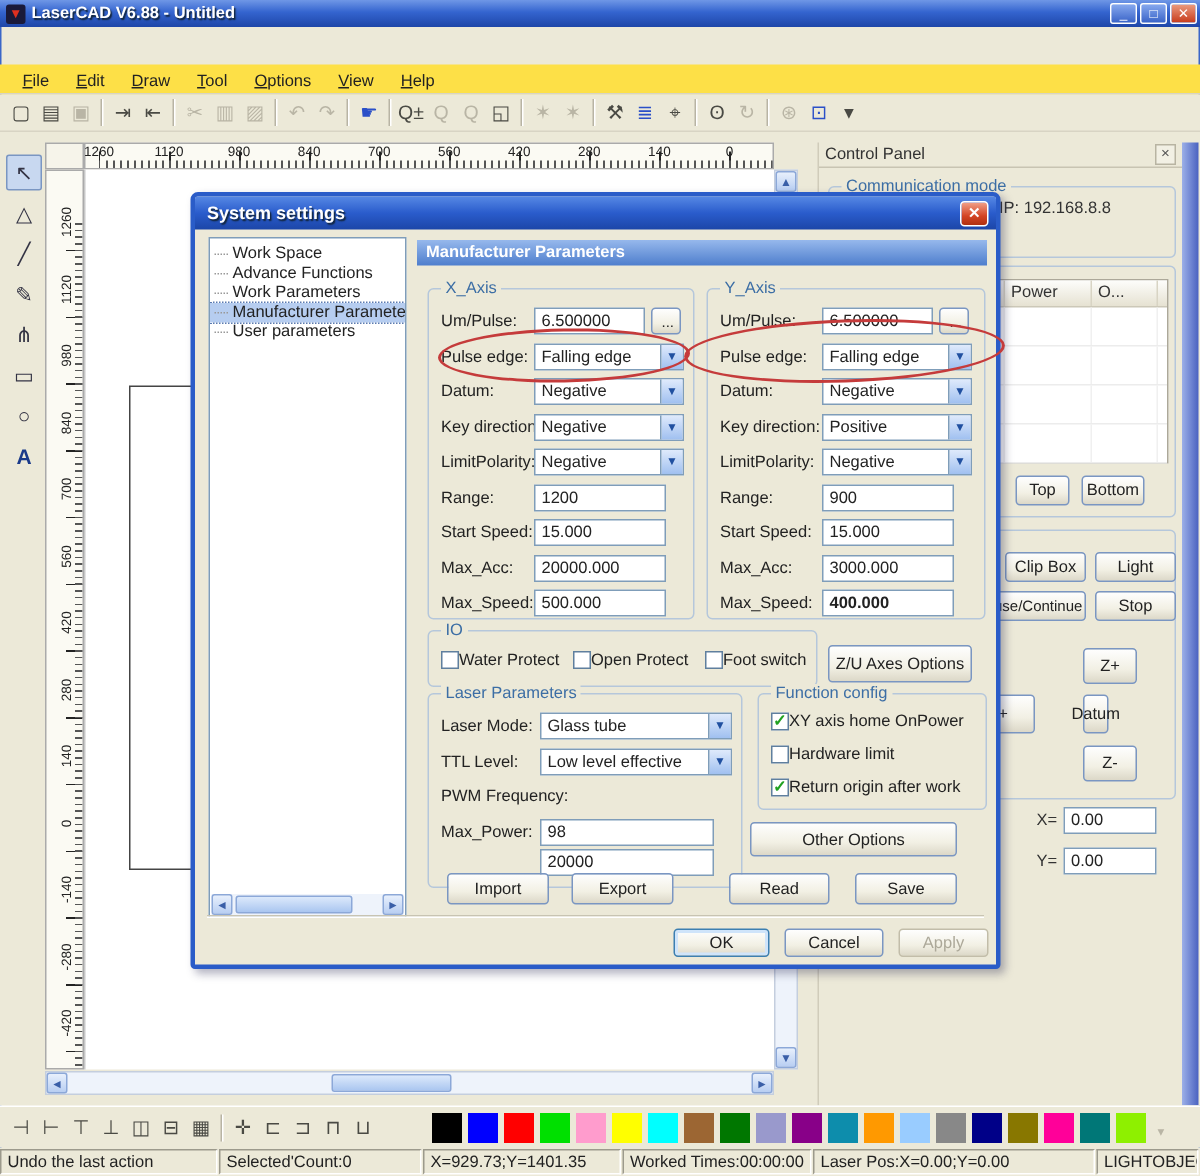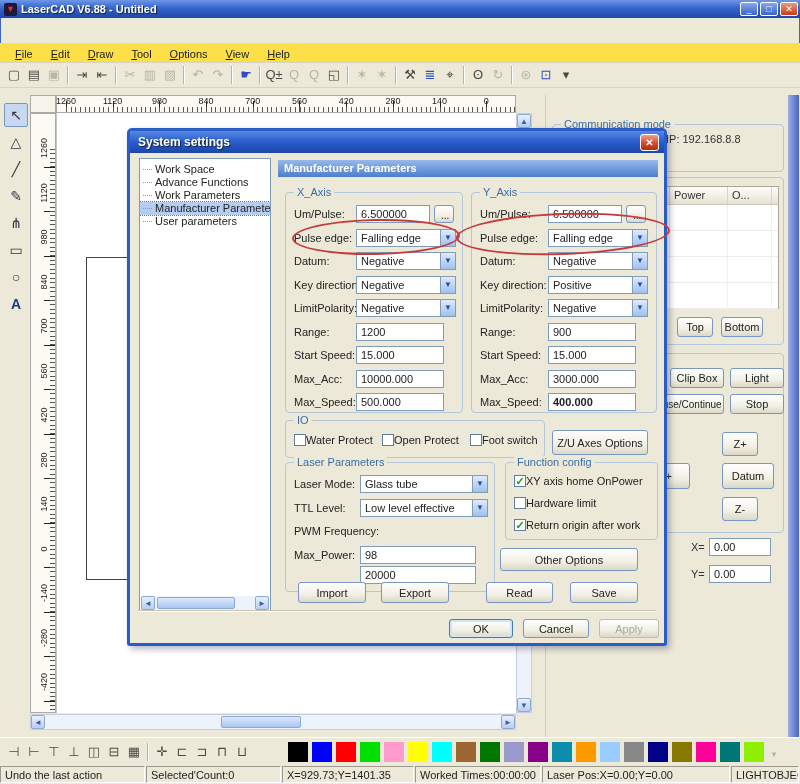--- a/index.html
+++ b/index.html
@@ -248,20 +248,24 @@
       <span class="sbthumb" style="left:1px;top:18px;width:12px;height:70px"></span>
       <span class="sbbtn" style="left:0;bottom:0">▼</span>
     </div>
     <div class="hscroll">
       <span class="sbbtn" style="left:0;top:0">◄</span>
       <span class="sbthumb sbthumbh" style="left:190px;top:1px;width:80px;height:12px"></span>
       <span class="sbbtn" style="right:0;top:0">►</span>
     </div>
 
     <div class="cpanel">
+      <div class="cp-head">
+        <span class="cp-title">Control Panel</span>
+        <span class="cp-close">×</span>
+      </div>
       <div class="grp" style="left:6px;top:29px;width:232px;height:48px">
         <span class="grp-label">Communication mode</span>
       </div>
       <span class="cp-ip" style="left:120px;top:38px">IP: 192.168.8.8</span>
 
       <div class="grp" style="left:6px;top:82px;width:232px;height:168px">
         <div class="cp-table" style="left:54px;top:8px;width:172px;height:123px" id="cptable">
             <div class="cp-th">
               <span style="width: 62px;">Speed</span>
               <span style="width: 58px;">Power</span>
@@ -292,21 +296,21 @@
         <span class="xp-btn abs" style="left:168px;top:139px;width:42px;height:20px">Bottom</span>
       </div>
 
       <div class="grp" style="left:6px;top:258px;width:232px;height:180px">
         <span class="xp-btn abs" style="left:117px;top:14px;width:54px;height:20px">Clip Box</span>
         <span class="xp-btn abs" style="left:177px;top:14px;width:54px;height:20px">Light</span>
         <span class="xp-btn abs" style="left:95px;top:40px;width:76px;height:20px;font-size:10px">Pause/Continue</span>
         <span class="xp-btn abs" style="left:177px;top:40px;width:54px;height:20px">Stop</span>
         <span class="xp-btn abs" style="left:169px;top:78px;width:36px;height:24px">Z+</span>
         <span class="xp-btn abs" style="left:87px;top:109px;width:50px;height:26px">X+</span>
-        <span class="xp-btn abs" style="left:169px;top:109px;width:52px;height:26px">Datum</span>
+        <span class="xp-btn abs" style="left:169px;top:109px;width:17px;height:26px">Datum</span>
         <span class="xp-btn abs" style="left:169px;top:143px;width:36px;height:24px">Z-</span>
       </div>
 
       <span class="xp-btn abs" style="left:90px;top:443px;width:30px;height:18px"></span>
       <span class="cp-coord-label" style="left:145px;top:446px">X=</span>
       <span class="cp-coord-field" style="left:163px;top:443px;width:62px">0.00</span>
       <span class="xp-btn abs" style="left:90px;top:470px;width:30px;height:18px"></span>
       <span class="cp-coord-label" style="left:145px;top:473px">Y=</span>
       <span class="cp-coord-field" style="left:163px;top:470px;width:62px">0.00</span>
     </div>
@@ -374,21 +378,21 @@
             <div class="prow" style="top: 129.5px;">
               <span class="plabel">Range:</span>
               <span class="xpinput" style="left: 70px; width: 88px;">1200</span>
             </div>
             <div class="prow" style="top: 153px;">
               <span class="plabel">Start Speed:</span>
               <span class="xpinput" style="left: 70px; width: 88px;">15.000</span>
             </div>
             <div class="prow" style="top: 176.5px;">
               <span class="plabel">Max_Acc:</span>
-              <span class="xpinput" style="left: 70px; width: 88px;">10000.000</span>
+              <span class="xpinput" style="left: 70px; width: 88px;">20000.000</span>
             </div>
             <div class="prow" style="top: 200px;">
               <span class="plabel">Max_Speed:</span>
               <span class="xpinput" style="left: 70px; width: 88px;">500.000</span>
             </div>
           </div>
       </div>
       <div class="grp" style="left:341px;top:39px;width:186px;height:221px">
         <span class="grp-label">Y_Axis</span>
         <div id="yaxisrows">

